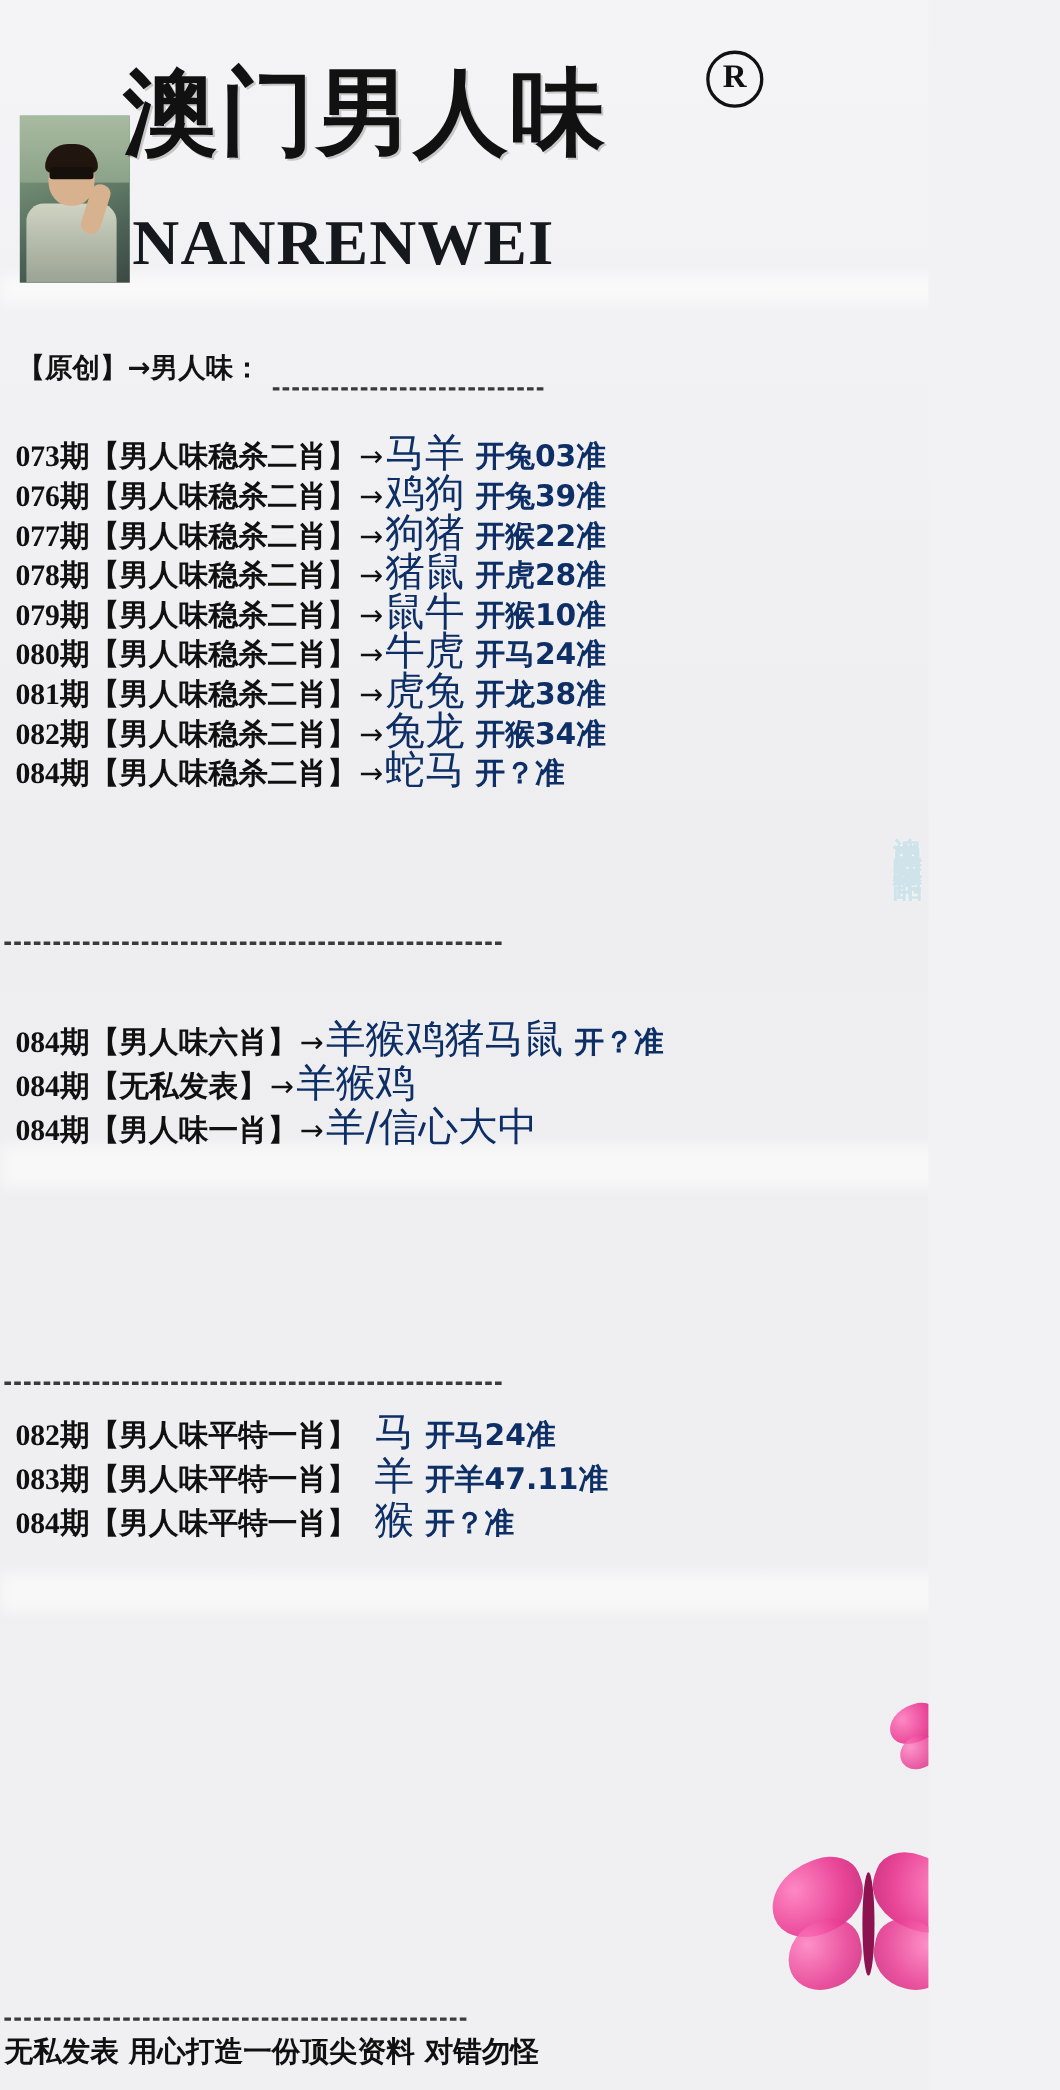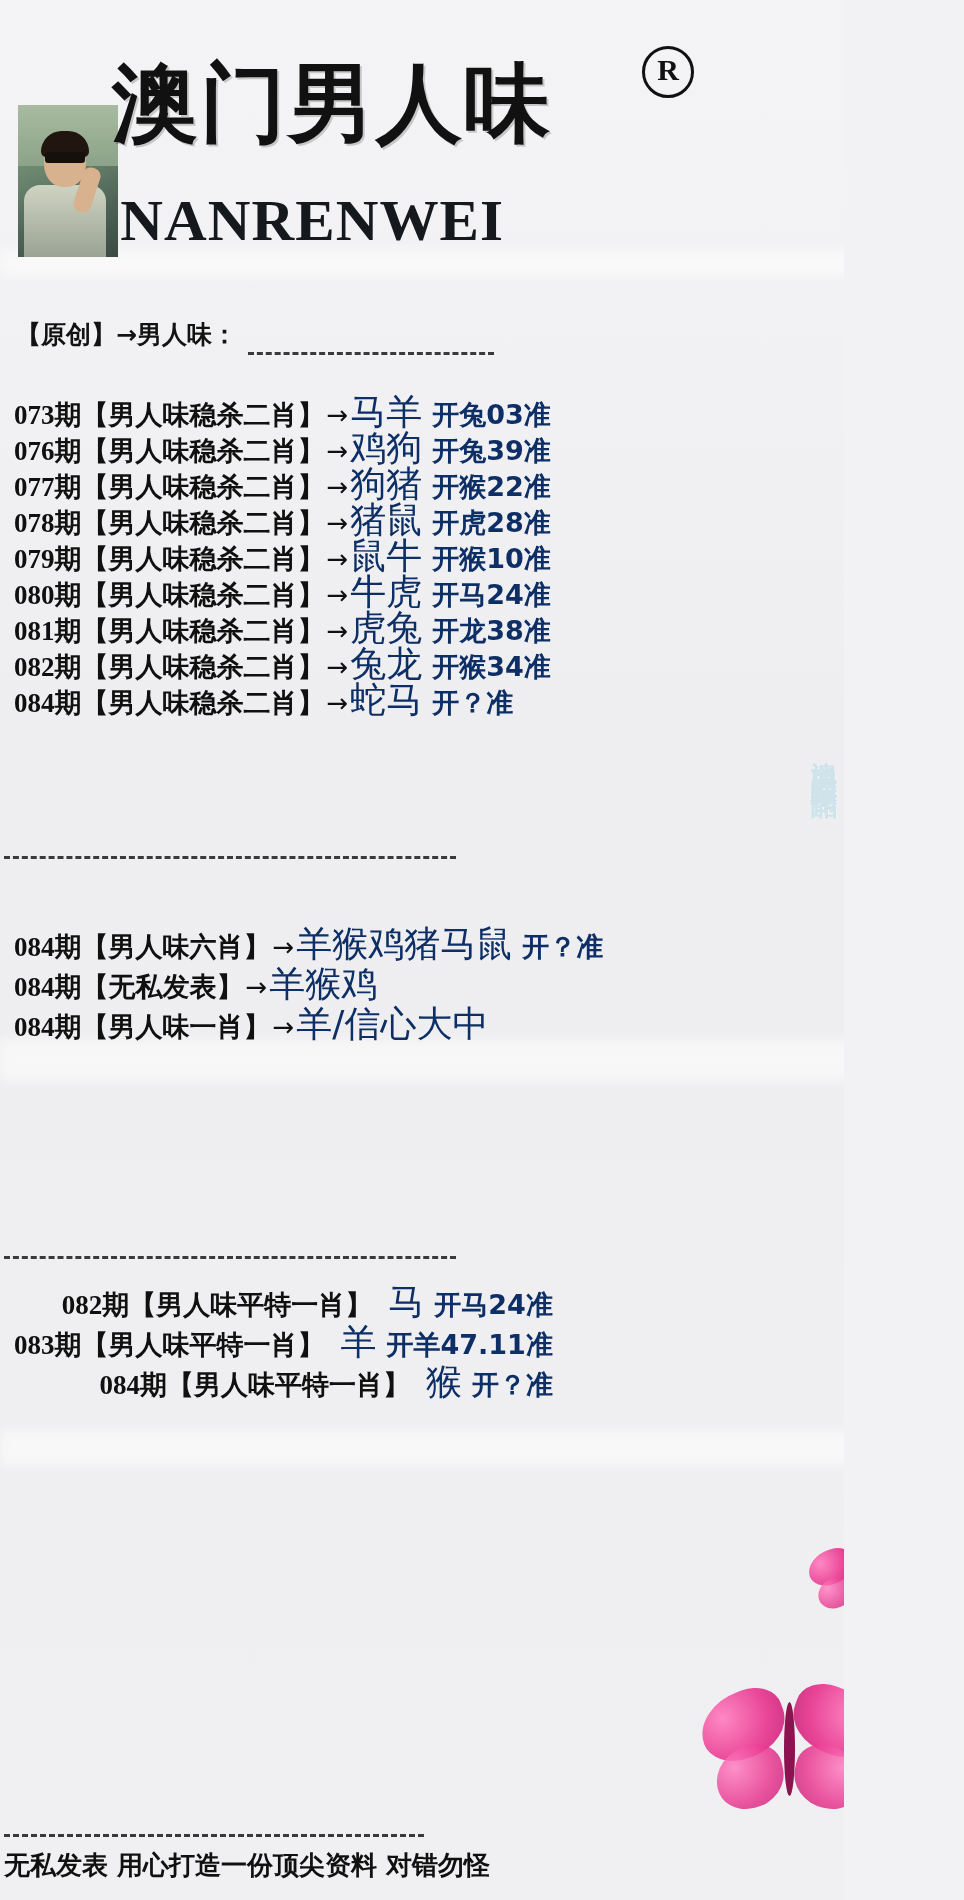--- a/index.html
+++ b/index.html
@@ -179,21 +179,21 @@
     color: #0d2f66;
   }
   .row .res {
     font-size: 27px;
     font-weight: bold;
     color: #0d2f66;
     padding-left: 10px;
   }
   .group-six .row { height: 40px; }
   .group-six .row .num { font-size: 27px; }
-  .group-ping .row { height: 40px; text-align: right; }
+  .group-ping .row { height: 40px; }
 
   
   .watermark {
     position: absolute;
     right: 2px;
     top: 740px;
     writing-mode: vertical-rl;
     font-family: "DejaVu Sans", sans-serif;
     font-size: 27px;
     font-weight: bold;

